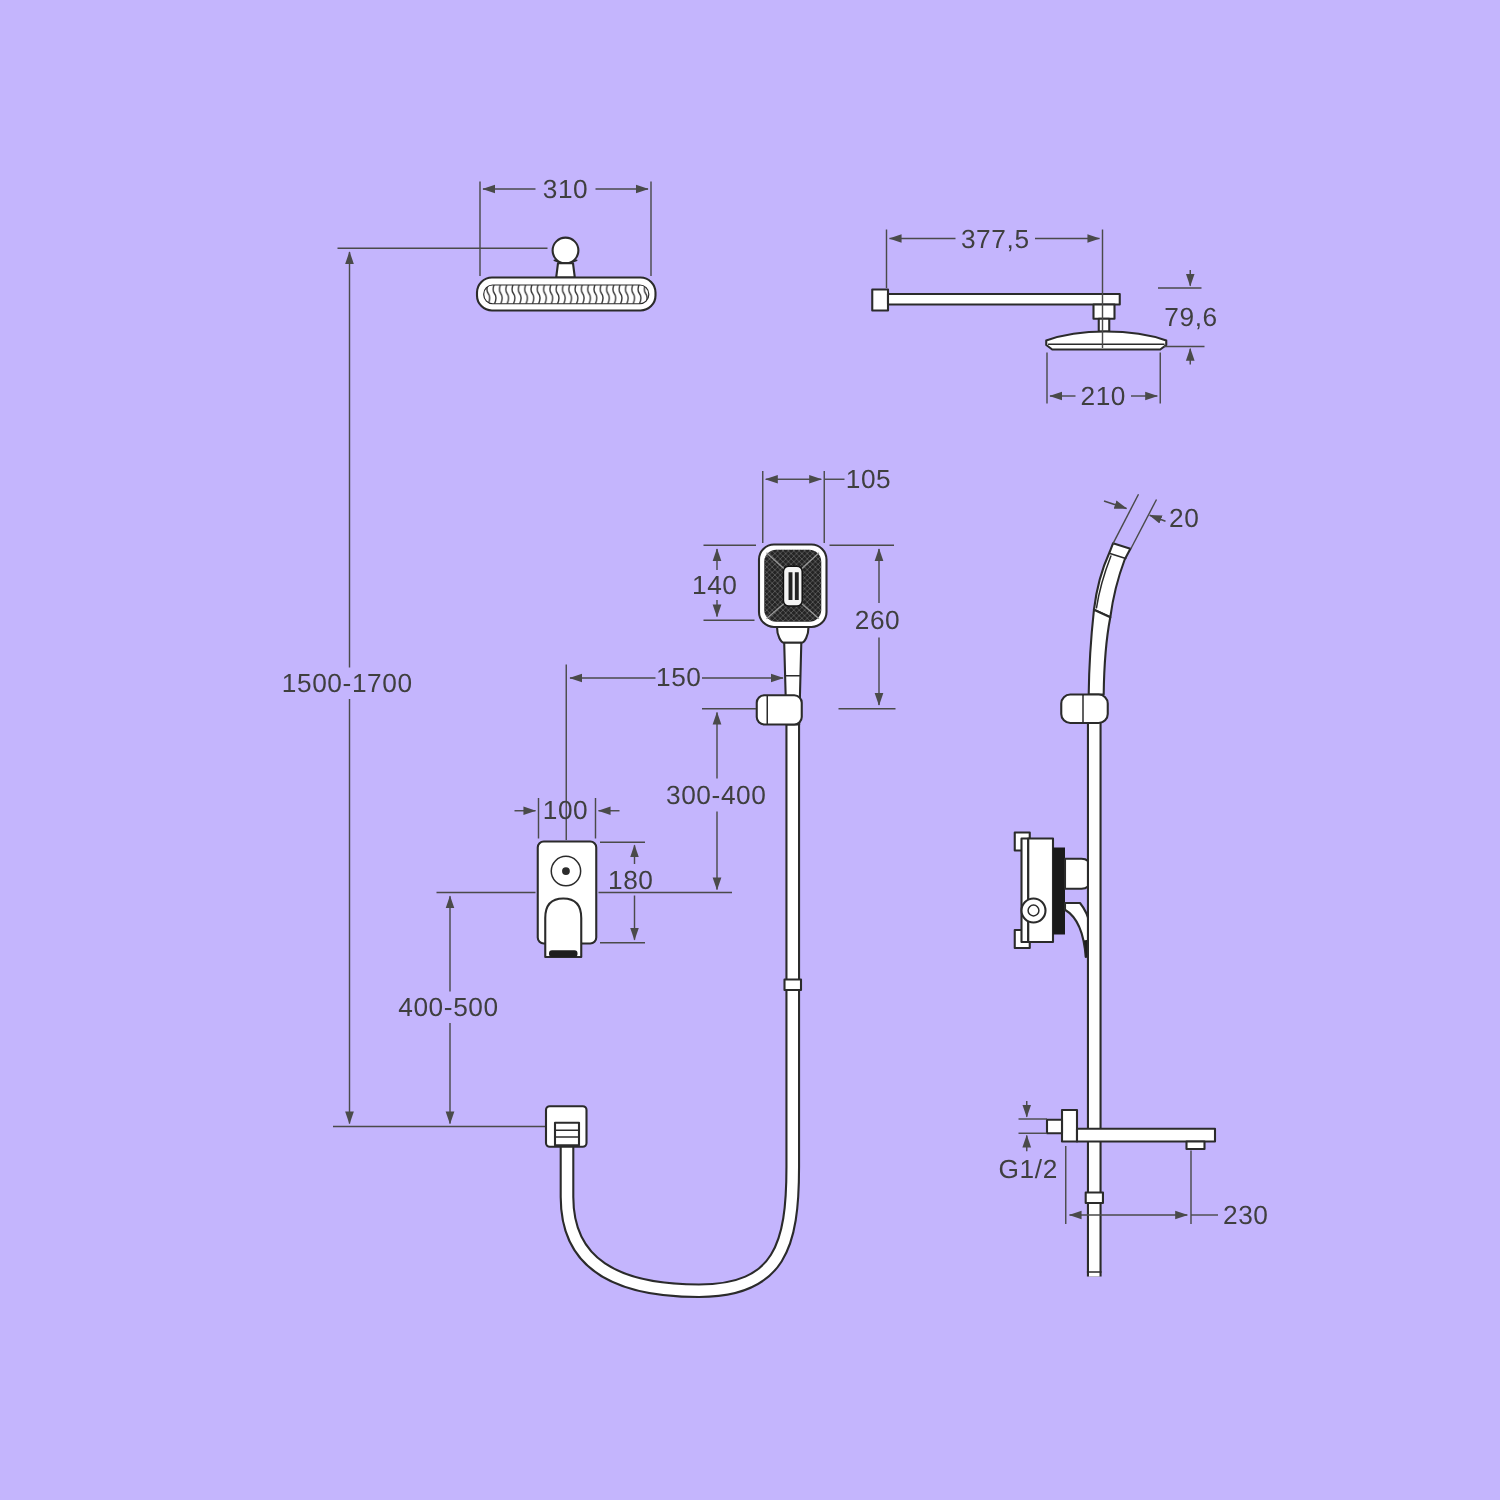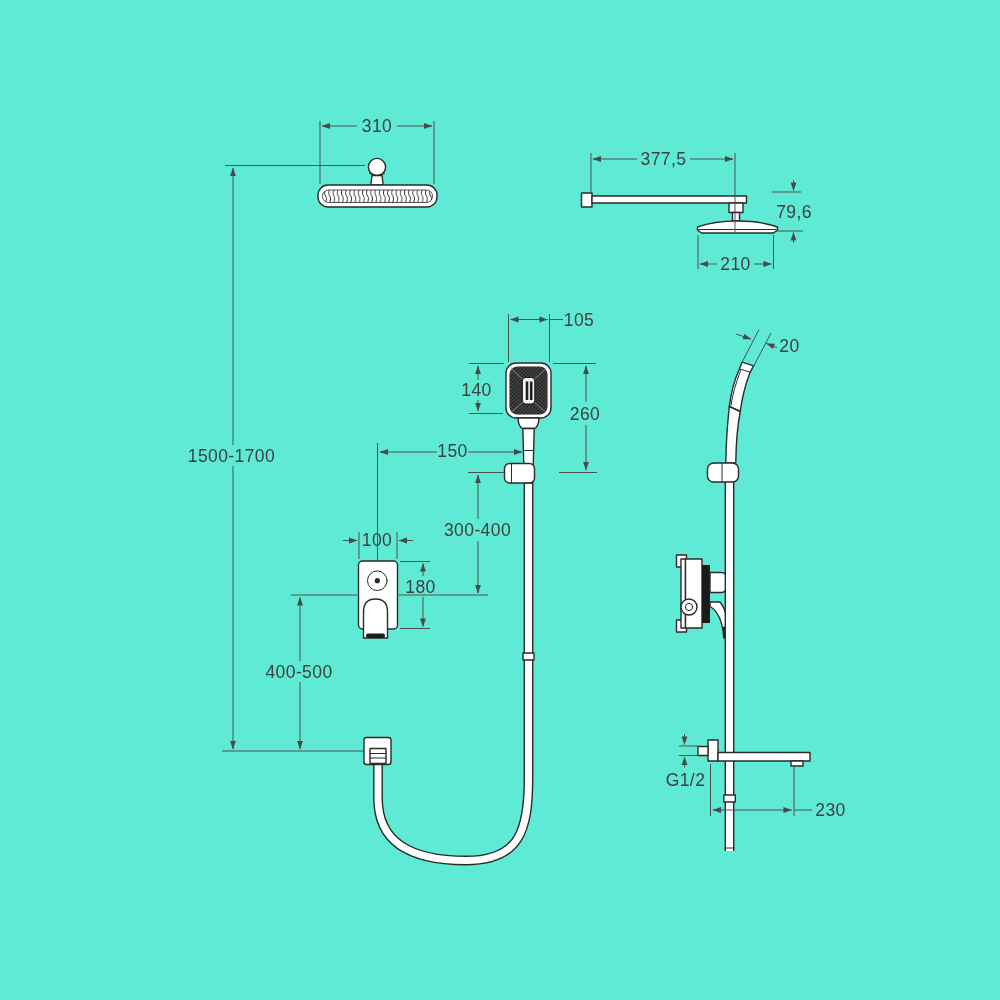--- a/index.html
+++ b/index.html
@@ -1,16 +1,16 @@
 <!DOCTYPE html>
 <html><head>
 <meta charset="utf-8">
 <style>
   html,body{margin:0;padding:0;background:#ffffff;}
-  .canvas{position:relative;width:1000px;height:1000px;background:#5eead4;overflow:hidden;}
+  .canvas{position:relative;width:1000px;height:1000px;background:#c4b5fd;overflow:hidden;}
   svg{position:absolute;inset:0;}
   .obj{stroke:#2b2b2b;stroke-width:1.4;fill:#fff;stroke-linejoin:round;stroke-linecap:round;}
   .objthin{stroke:#2b2b2b;stroke-width:1;fill:none;stroke-linecap:round;}
   .ext{stroke:#4a4a4a;stroke-width:0.95;fill:none;}
   .dimln{stroke:#4a4a4a;stroke-width:0.95;fill:none;}
   .hose-o{stroke:#2b2b2b;stroke-width:9.8;fill:none;}
   .hose-i{stroke:#ffffff;stroke-width:7.0;fill:none;}
   text.dim{font-family:"Liberation Sans",sans-serif;font-size:17.5px;fill:#3f3f3f;letter-spacing:0.4px;}
 </style>
 </head>

